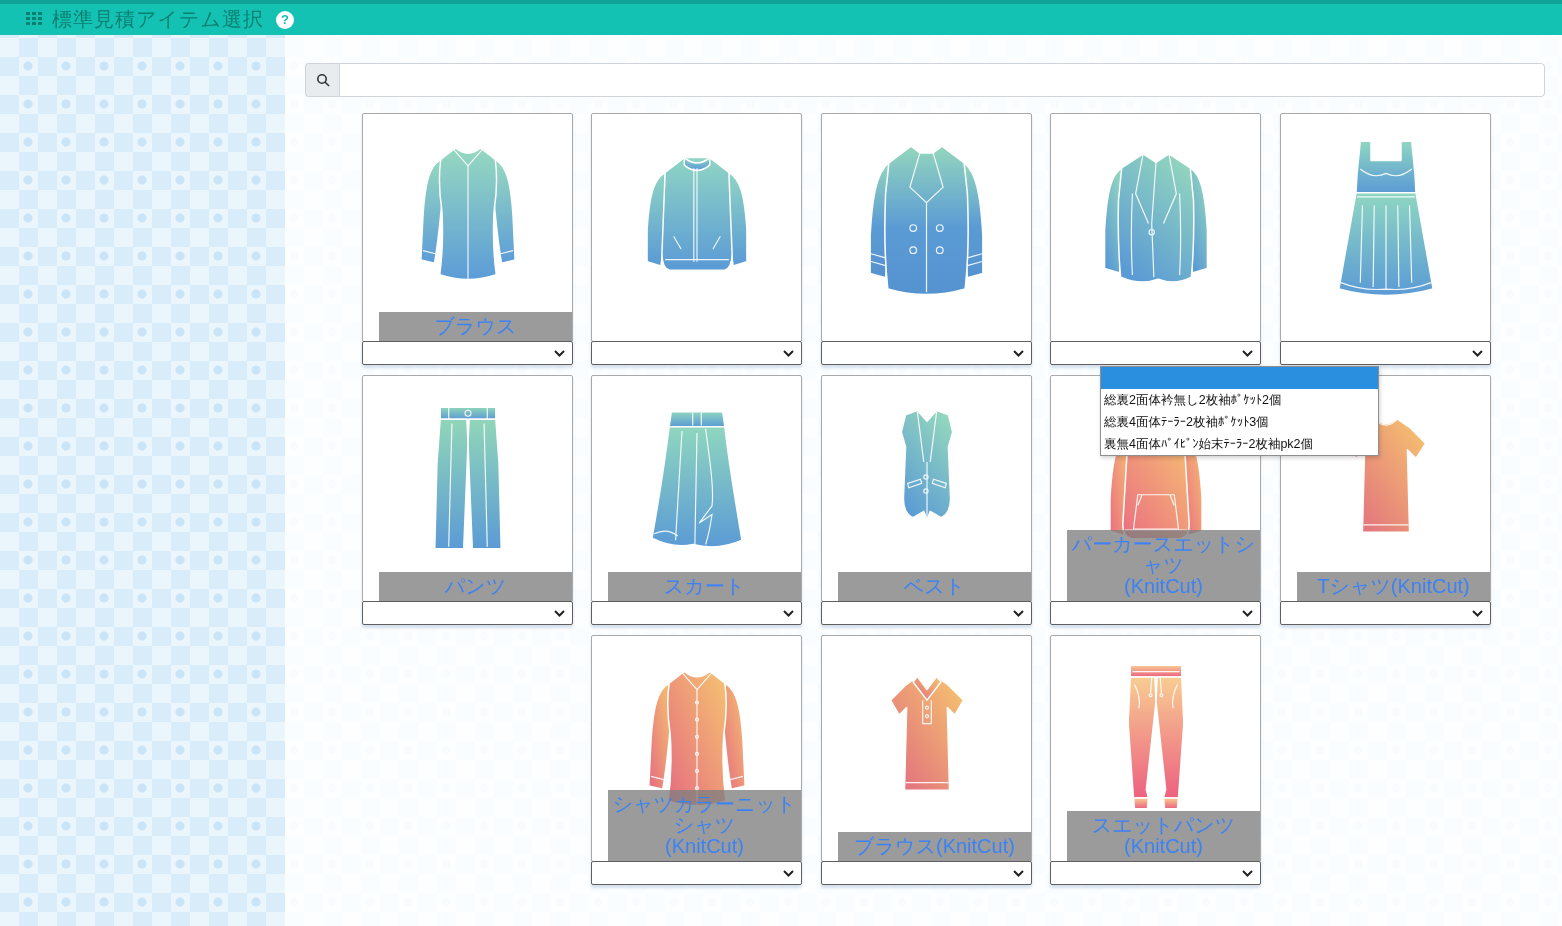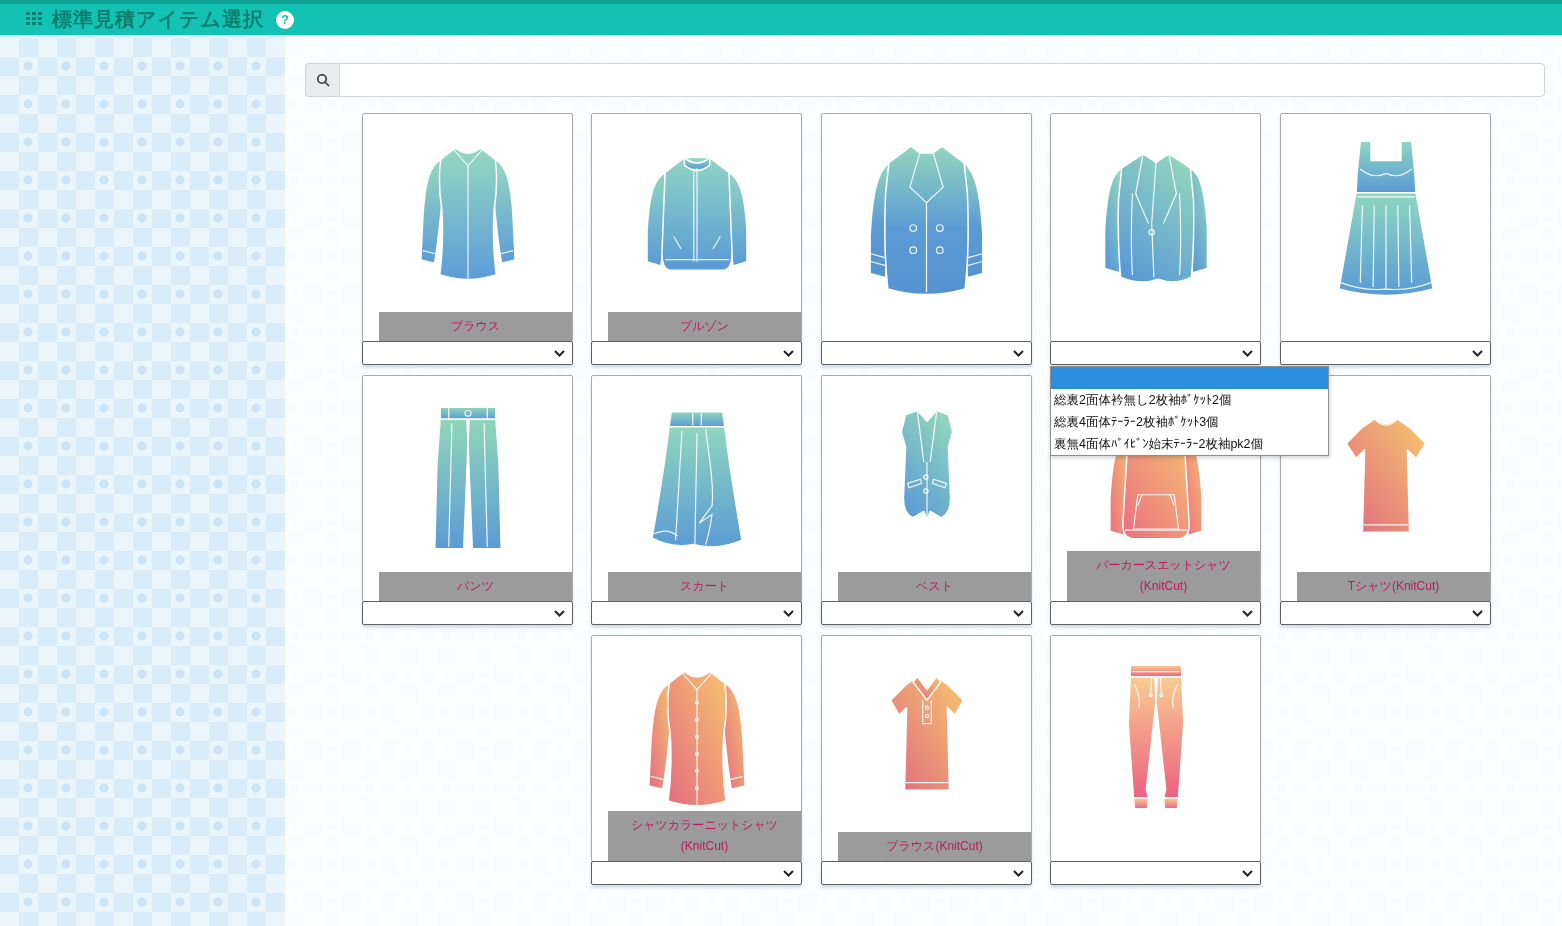--- a/index.html
+++ b/index.html
@@ -10,41 +10,41 @@
     background-image:
       radial-gradient(rgba(150,200,240,.38) 0,rgba(150,200,240,.38) 4px,transparent 5px),
       conic-gradient(#d9ecfa 25%, #eaf5fc 0 50%, #d9ecfa 0 75%, #eaf5fc 0);
     background-size:38px 38px,38px 38px;
     background-position:9px 9px,0 0;
   }
   .content-overlay{position:absolute;left:285px;top:35px;right:0;bottom:0;background:rgba(255,255,255,.87);}
   
   .header{position:absolute;top:0;left:0;right:0;height:31px;background:#13c2b3;border-top:4px solid #0ea395;
           display:flex;align-items:center;padding-left:26px;z-index:50;}
-  .header-title{color:#0a7f72;font-size:20px;font-weight:bold;letter-spacing:1px;margin:0 12px 0 9px;}
+  .header-title{color:#0a7f72;font-size:20px;font-weight:normal;letter-spacing:1px;margin:0 12px 0 9px;}
   .help{width:18px;height:18px;border-radius:50%;background:#fff;color:#13c2b3;font-weight:bold;font-size:13px;
         display:flex;align-items:center;justify-content:center;cursor:pointer;}
   
   .search-row{position:absolute;left:305px;top:63px;width:1240px;height:34px;display:flex;z-index:5;}
   .search-prepend{width:34px;background:#e9ecef;border:1px solid #ced4da;border-right:0;border-radius:4px 0 0 4px;
         display:flex;align-items:center;justify-content:center;box-sizing:border-box;}
   .search-input{flex:1;border:1px solid #ced4da;border-radius:0 4px 4px 0;background:#fff;font-size:14px;
         padding:0 8px;outline:none;font-family:inherit;}
   
   .card{position:absolute;width:209px;background:#fff;border:1px solid #a9a9a9;border-radius:2px;
         box-shadow:0 2px 3px rgba(140,170,200,.28);box-sizing:content-box;}
   .imgwrap{position:absolute;left:0;top:0;right:0;bottom:0;display:flex;align-items:center;justify-content:center;overflow:hidden;}
-  .card-label{position:absolute;left:16px;right:0;bottom:0;background:rgba(127,127,127,.78);color:#be185d;
-        text-align:center;font-size:12px;line-height:21px;padding:4px 2px;z-index:2;}
+  .card-label{position:absolute;left:16px;right:0;bottom:0;background:rgba(127,127,127,.78);color:#3b82f6;
+        text-align:center;font-size:20px;line-height:21px;padding:4px 2px;z-index:2;}
   .card-label span{display:block;}
   .select{position:absolute;width:211px;height:24px;background:#fff;border:1px solid #5f5f5f;border-radius:2px;
         box-shadow:0 3px 3px rgba(140,170,200,.35);box-sizing:border-box;cursor:pointer;}
   .select svg{position:absolute;right:7px;top:8px;}
   
-  .dropdown{position:absolute;left:1050px;top:366px;width:277px;background:#fff;border:1px solid #8f8f8f;
+  .dropdown{position:absolute;left:1100px;top:366px;width:277px;background:#fff;border:1px solid #8f8f8f;
         z-index:40;box-shadow:1px 2px 4px rgba(0,0,0,.18);}
   .dd-item{height:22px;line-height:22px;font-size:12.5px;color:#111;padding:0 3px;white-space:nowrap;
         overflow:hidden;cursor:default;}
   .dd-item.selected{background:#2b8fe0;}
   svg.garment{display:block;}
 </style>
 </head>
 <body>
 
 <div class="content-overlay"></div>
@@ -128,23 +128,20 @@
       </g>
       <g fill="none" stroke="#fff" stroke-width="1.1" opacity=".9">
         <path d="M70,36 L70,124"></path>
           <path d="M67,36 L67,124"></path>
         <path d="M40,122 L100,122"></path>
         <path d="M48,100 L55,112"></path>
           <path d="M92,100 L85,112"></path>
       </g>
     </svg>
   </div>
-  <div class="card-label">
-      <span>ブルゾン</span>
-    </div>
 </div>
 <div class="select" style="left:591px;top:341px">
   <svg width="11" height="7" viewBox="0 0 11 7">
       <polyline points="1,1 5.5,5.5 10,1" fill="none" stroke="#222" stroke-width="2"></polyline>
     </svg>
 </div>
 
 <div class="card" style="left:821px;top:113px;height:227px">
   <div class="imgwrap" style="padding-bottom:22px">
     <svg class="garment" width="155" height="188" viewBox="0 0 140 170">
@@ -497,20 +494,23 @@
         <path d="M66,29 L65,44"></path>
           <path d="M74,29 L75,44"></path>
         <circle cx="65" cy="46" r="1.3"></circle>
           <circle cx="75" cy="46" r="1.3"></circle>
         <path d="M50,36 Q56,48 54,58"></path>
           <path d="M90,36 Q84,48 86,58"></path>
         <path d="M48,24 L92,24"></path>
       </g>
     </svg>
   </div>
+  <div class="card-label">
+      <span>スエットパンツ(KnitCut)</span>
+    </div>
 </div>
 <div class="select" style="left:1050px;top:861px">
   <svg width="11" height="7" viewBox="0 0 11 7">
       <polyline points="1,1 5.5,5.5 10,1" fill="none" stroke="#222" stroke-width="2"></polyline>
     </svg>
 </div>
 
 <div class="dropdown">
   <div class="dd-item selected"></div>
   <div class="dd-item">総裏2面体衿無し2枚袖ﾎﾟｹｯﾄ2個</div>

